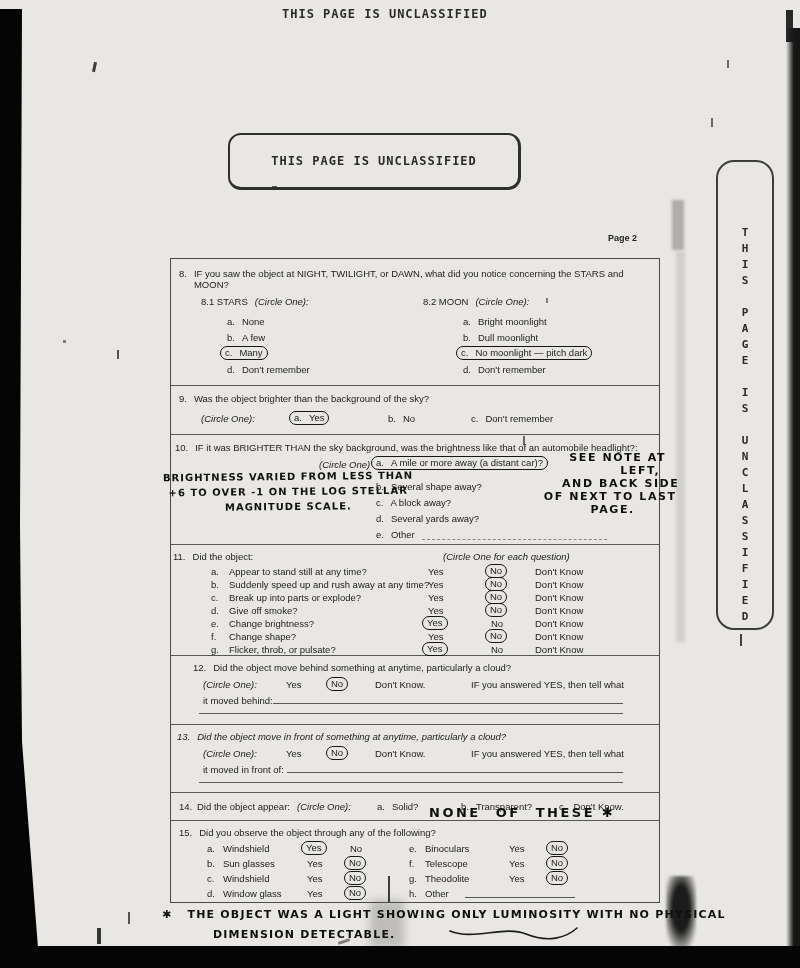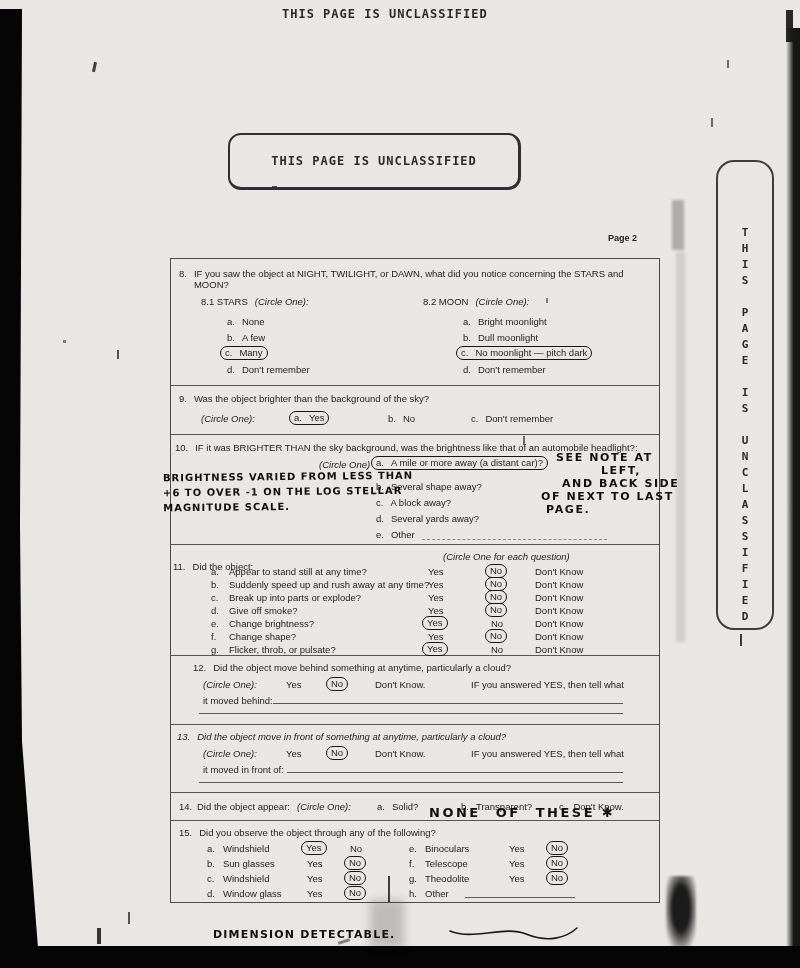--- a/index.html
+++ b/index.html
@@ -169,21 +169,21 @@
       <div class="abs rowflex" style="left:217px;top:27px;">
           <span>b.</span>
           <span>No</span>
         </div>
       <div class="abs rowflex" style="left:300px;top:27px;">
           <span>c.</span>
           <span>Don't remember</span>
         </div>
     </div>
 
-    <div class="sec" style="height:109px;">
+    <div class="sec" style="height:109px;text-align:center;">
       <div class="abs rowflex" style="left:4px;top:7px;">
         <span>10.</span>
         <span>IF it was BRIGHTER THAN the sky background, was the brightness like that of an automobile headlight?:</span>
       </div>
       <div class="abs it" style="left:148px;top:24px;">(Circle One)</div>
       <div class="abs boxed rowflex" style="left:200px;top:21px;">
           <span>a.</span>
           <span>A mile or more away (a distant car)?</span>
         </div>
       <div class="abs rowflex" style="left:205px;top:46px;">
@@ -211,21 +211,21 @@
       <div class="abs hand hand-note-right" style="left:370px;top:16px;">
         <div style="margin-left:15px;">SEE NOTE AT</div>
         <div style="margin-left:60px;">LEFT,</div>
         <div style="margin-left:21px;">AND BACK SIDE</div>
         <div>OF NEXT TO LAST</div>
         <div style="margin-left:5px;">PAGE.</div>
       </div>
     </div>
 
     <div class="sec" style="height:110px;">
-      <div class="abs rowflex" style="left:2px;top:16px;text-align:right;">
+      <div class="abs rowflex" style="left:2px;top:6px;text-align:right;">
         <span>11.</span>
         <span>Did the object:</span>
       </div>
       <div class="abs it" style="left:272px;top:6px;">(Circle One for each question)</div>
       <div class="q11-row" style="top:21px;">
           <span class="cl">a.</span>
           <span class="ct">Appear to stand still at any time?</span>
           <span class="cy">Yes</span>
           <span class="cn boxed bx">No</span>
           <span class="cd">Don't Know</span>
@@ -374,18 +374,22 @@
           <span class="cn boxed bx">No</span>
         </div>
       <div class="q15-grp" style="left:238px;top:67px;">
           <span class="cl">h.</span>
           <span class="ct">Other</span>
           <span class="fill" style="position:absolute;left:56px;width:110px;height:9px;"></span>
         </div>
     </div>
   </div>
 
+  <div class="abs hand hand-foot" style="left:162px;top:908px;">
+    <span>✱</span>
+    <span style="margin-left:10px;">THE OBJECT WAS A LIGHT SHOWING ONLY LUMINOSITY WITH NO PHYSICAL</span>
+  </div>
   <div class="abs hand hand-foot" style="left:213px;top:928px;">DIMENSION DETECTABLE.</div>
   <svg class="abs" style="left:448px;top:924px;" width="132" height="18" viewBox="0 0 132 18">
     <path d="M2,7 C 26,17 56,1 78,10 S 118,14 129,4" stroke="#1a1a1a" stroke-width="1.6" fill="none" stroke-linecap="round"></path>
   </svg>
 
 </div>
 
 </body></html>

